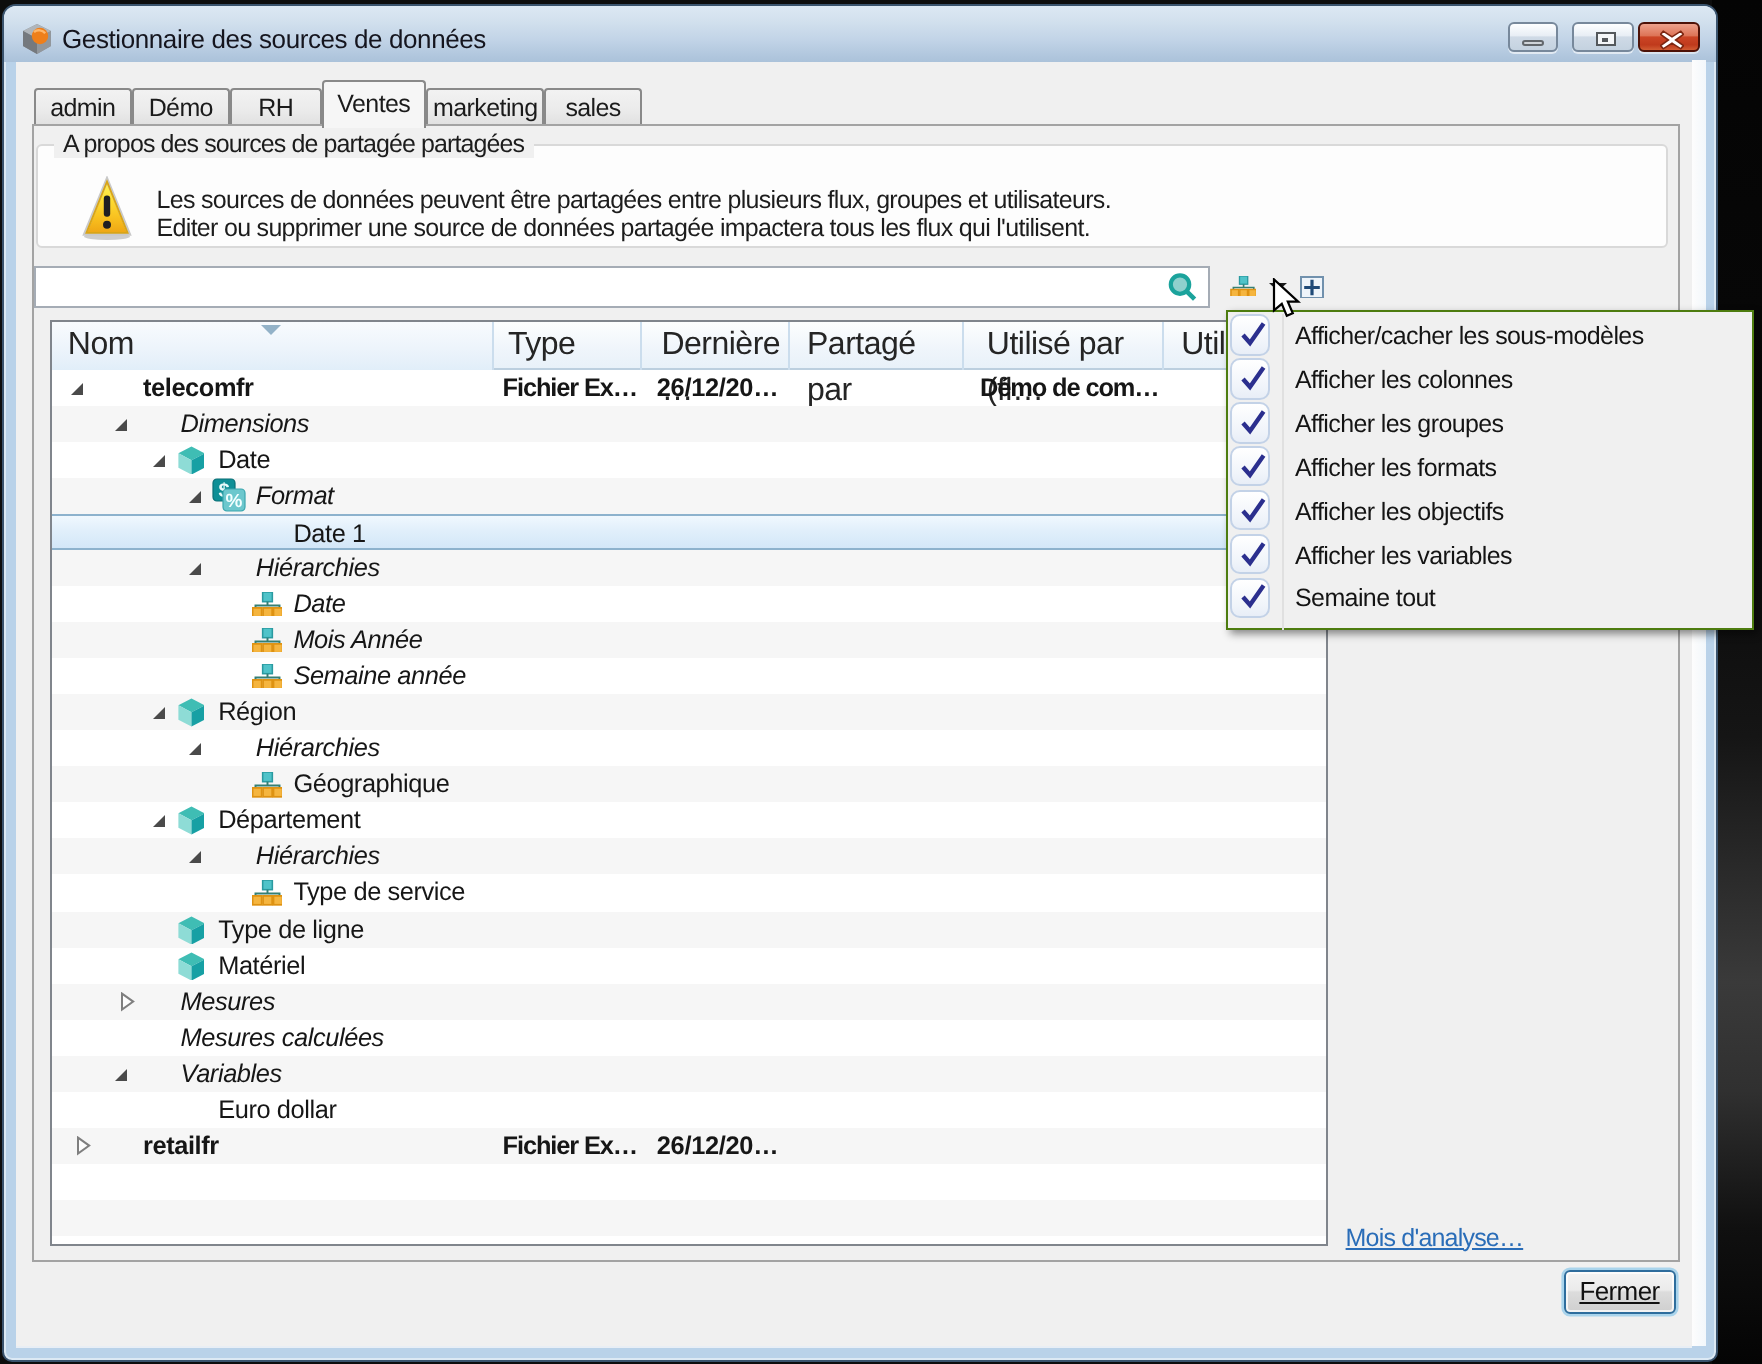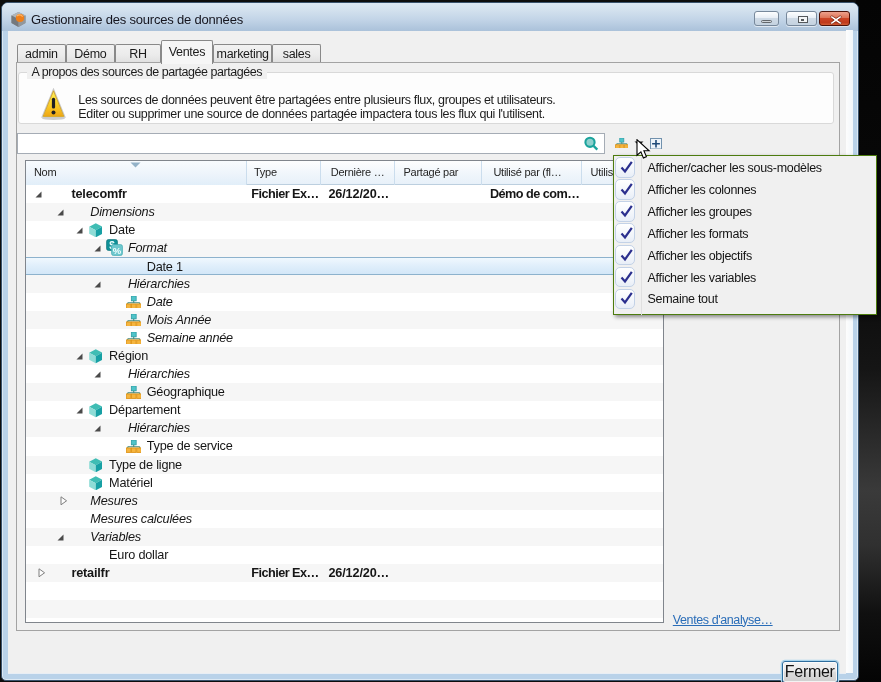--- a/index.html
+++ b/index.html
@@ -15,21 +15,21 @@
 #client { left:8px; top:31px; width:837.5px; height:641.5px; background:#f0f0f0; }
 .tab { position:absolute; border:1px solid #898989; border-bottom:none; background:linear-gradient(180deg,#f2f2f2,#ebebeb 60%,#e1e1e1); border-radius:2px 2px 0 0;
   font-size:12.5px; letter-spacing:-0.3px; color:#1b1b1b; text-align:center; }
 .tabS { background:#f6f6f6; z-index:3; }
 #panel { left:16.4px; top:62px; width:823.4px; height:568.5px; border:1px solid #a3a3a3; background:#f0f0f0; }
 #grp { left:18.4px; top:71.5px; width:816px; height:52.5px; border:1px solid #d9d9d9; border-radius:3px; background:#fdfdfd; }
 #legend { left:26.5px; top:65px; background:#f0f0f0; padding:0 5px; font-size:12.5px; letter-spacing:-0.45px; color:#1c1c1c; }
 .info { font-size:12.5px; color:#1c1c1c; letter-spacing:-0.35px; }
 #search { left:17.4px; top:132.8px; width:588px; height:21.6px; background:#fff; border:1px solid #a5acb5; }
 #tbl { left:25.4px; top:160.4px; width:638.2px; height:462.2px; border:1px solid #80858c; background:#fff; }
-.hdrc { position:absolute; top:161.4px; height:23.2px; font-size:11px; letter-spacing:-0.25px; color:#252525; line-height:23px; border-right:1px solid #cbdded; }
+.hdrc { position:absolute; top:161.4px; height:23.2px; font-size:16px; letter-spacing:-0.25px; color:#252525; line-height:23px; border-right:1px solid #cbdded; }
 .row { position:absolute; left:0; width:636.2px; height:18.1px; font-size:12.7px; letter-spacing:-0.2px; line-height:18.1px; color:#161616; }
 .gray { background:#f6f6f6; }
 .sel { background:linear-gradient(180deg,#f0f8fe,#e1effb 45%,#d3e7f8); border-top:1px solid #8db2cd; border-bottom:1px solid #8db2cd; }
 .cell { position:absolute; white-space:nowrap; }
 .mi { position:absolute; left:34px; font-size:12.5px; letter-spacing:-0.3px; color:#141414; line-height:22px; white-space:nowrap; }
 .cbx { position:absolute; left:1.2px; width:20.5px; height:20.5px; border:1px solid #c3d2e7; border-radius:5px;
   background:linear-gradient(180deg,#ffffff,#f0f4fa 70%,#e8eef7); }
 .lnk { color:#2a6db8; font-size:12.5px; letter-spacing:-0.4px; text-decoration:underline; }
 </style></head><body>
 <div class="abs" id="bgR"></div>
@@ -283,25 +283,25 @@
 </div>
 <div class="row gray abs" style="left:26.4px;top:563.8599999999999px;">
 <span class="cell" style="left:45.1px;font-weight:bold;">retailfr</span>
 <span class="cell" style="left:224.9px;font-weight:bold;letter-spacing:-0.55px;">Fichier Ex…</span>
 <span class="cell" style="left:302.0px;font-weight:bold;letter-spacing:-0.15px;">26/12/20…</span>
 </div>
 <svg class="abs" style="left:38px;top:568.3899999999999px" width="8" height="10" viewBox="0 0 8 10">
 <polygon points="1,0.8 6.6,4.8 1,8.8" fill="#fdfdfd" stroke="#7f7f7f" stroke-width="1"></polygon>
   </svg>
 <div class="abs gray" style="left:26.4px;top:599.9799999999998px;width:636.2px;height:18.06px;"></div>
-<div class="abs" style="left:672.8px;top:609.5px;"><span class="lnk">Ventes d'analyse…</span></div>
-<div class="abs" style="left:781.5px;top:661px;width:56.5px;height:21.8px;border:1px solid #2e6d9d;border-radius:3px;
+<div class="abs" style="left:672.8px;top:609.5px;"><span class="lnk">Mois d'analyse…</span></div>
+<div class="abs" style="left:781.5px;top:635px;width:56.5px;height:21.8px;border:1px solid #2e6d9d;border-radius:3px;
  background:linear-gradient(180deg,#f3f3f3,#ebebeb 45%,#dcdcdc 50%,#cfcfcf 100%);
  box-shadow:0 0 0 1.3px #a9d4ec, inset 0 0 0 1px rgba(255,255,255,0.75);
- font-size:16px;letter-spacing:-0.3px;text-align:center;line-height:20px;color:#111;">Fermer</div>
+ font-size:13px;letter-spacing:-0.3px;text-align:center;line-height:20px;color:#111;text-decoration:underline;">Fermer</div>
 <div class="abs" style="left:612.5px;top:154.5px;width:264.5px;height:160.5px;background:#f0f0f0;border:1px solid #4d7c0f;z-index:5;box-shadow:2px 2px 4px rgba(0,0,0,0.45);">
 <div class="abs" style="left:0;top:1.5px;width:262px;height:22px;">
 <div class="cbx abs" style="top:0.3px;"></div>
 <svg class="abs" style="left:5px;top:3px" width="15" height="15" viewBox="0 0 15 15">
         <path d="M2.5 7.5 L6 11.5 L12.8 1.8" stroke="#2b2f8e" stroke-width="2.2" fill="none"></path>
       </svg>
 <div class="mi">Afficher/cacher les sous-modèles</div>
     </div>
 <div class="abs" style="left:0;top:23.4px;width:262px;height:22px;">
 <div class="cbx abs" style="top:0.3px;"></div>

